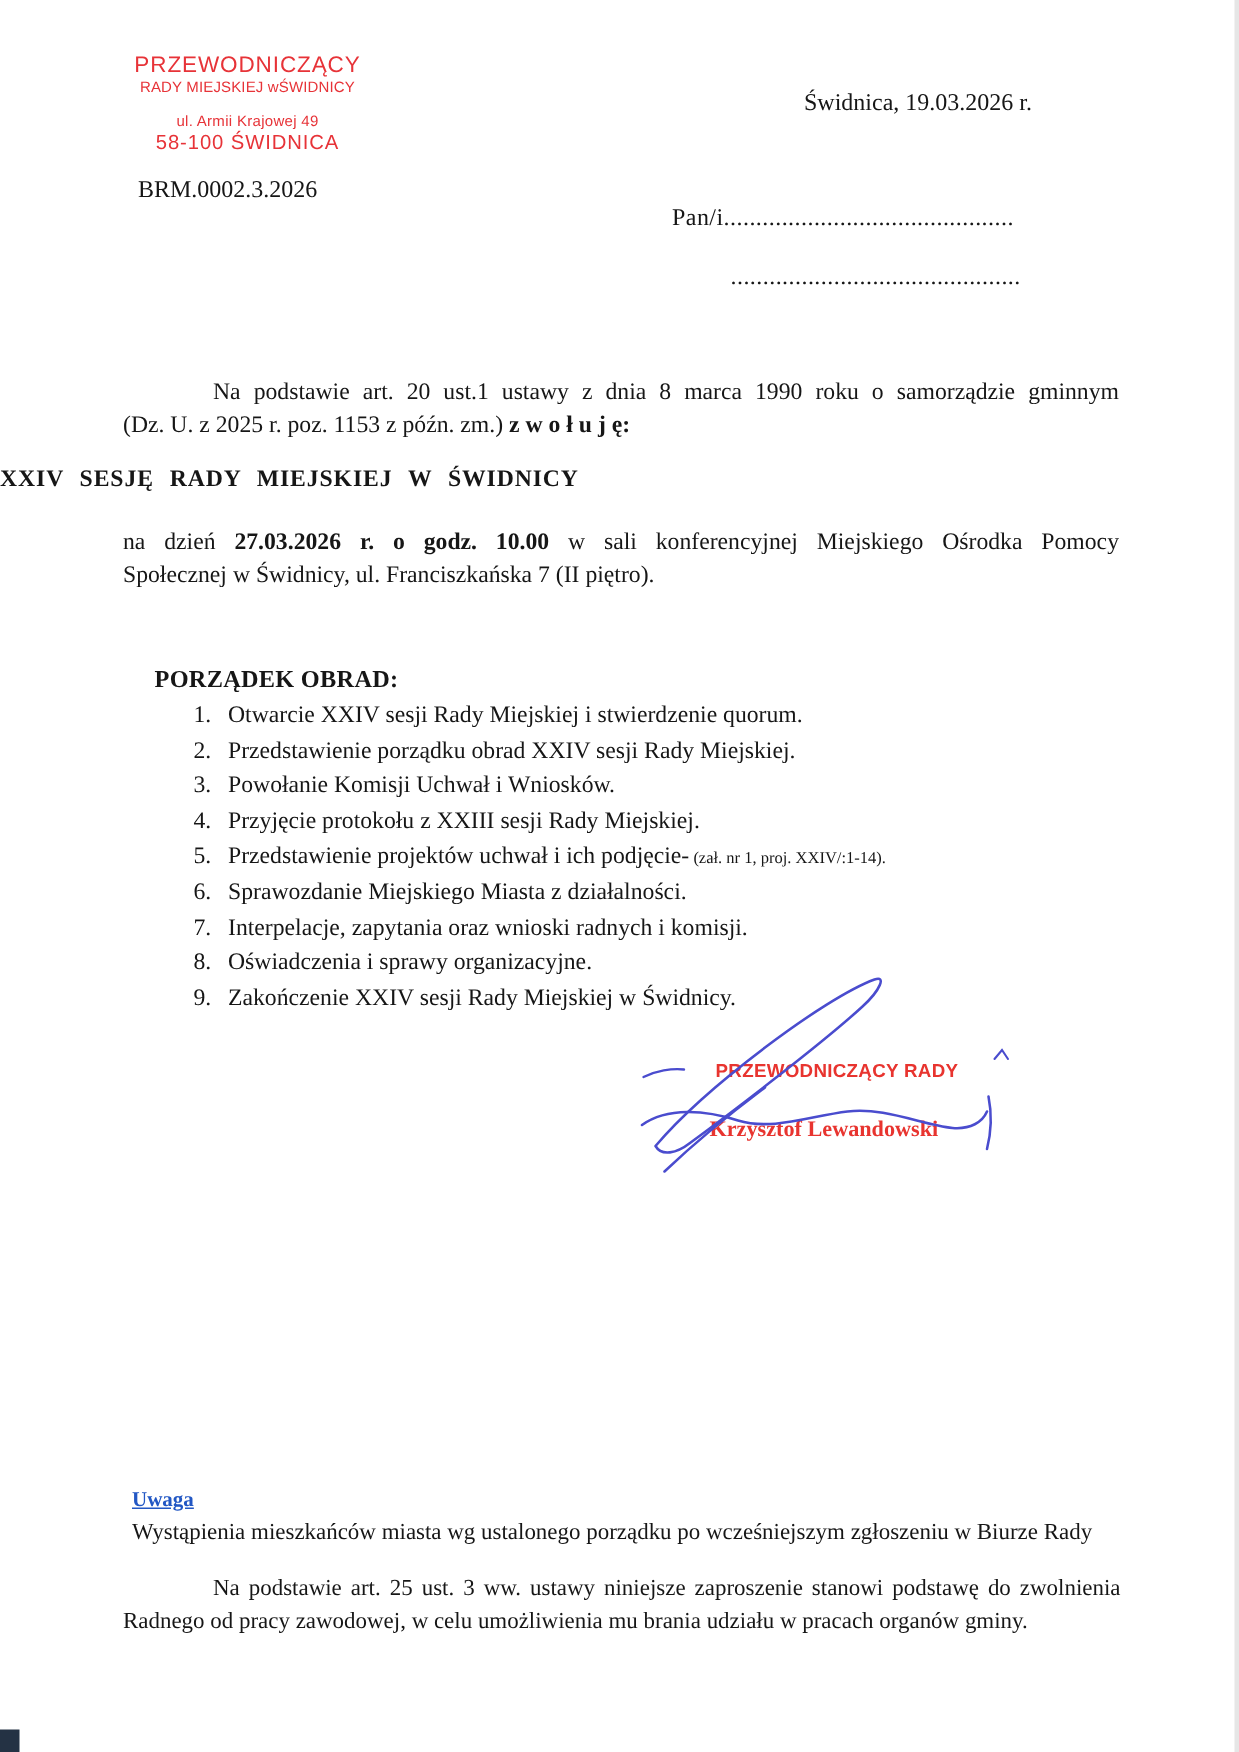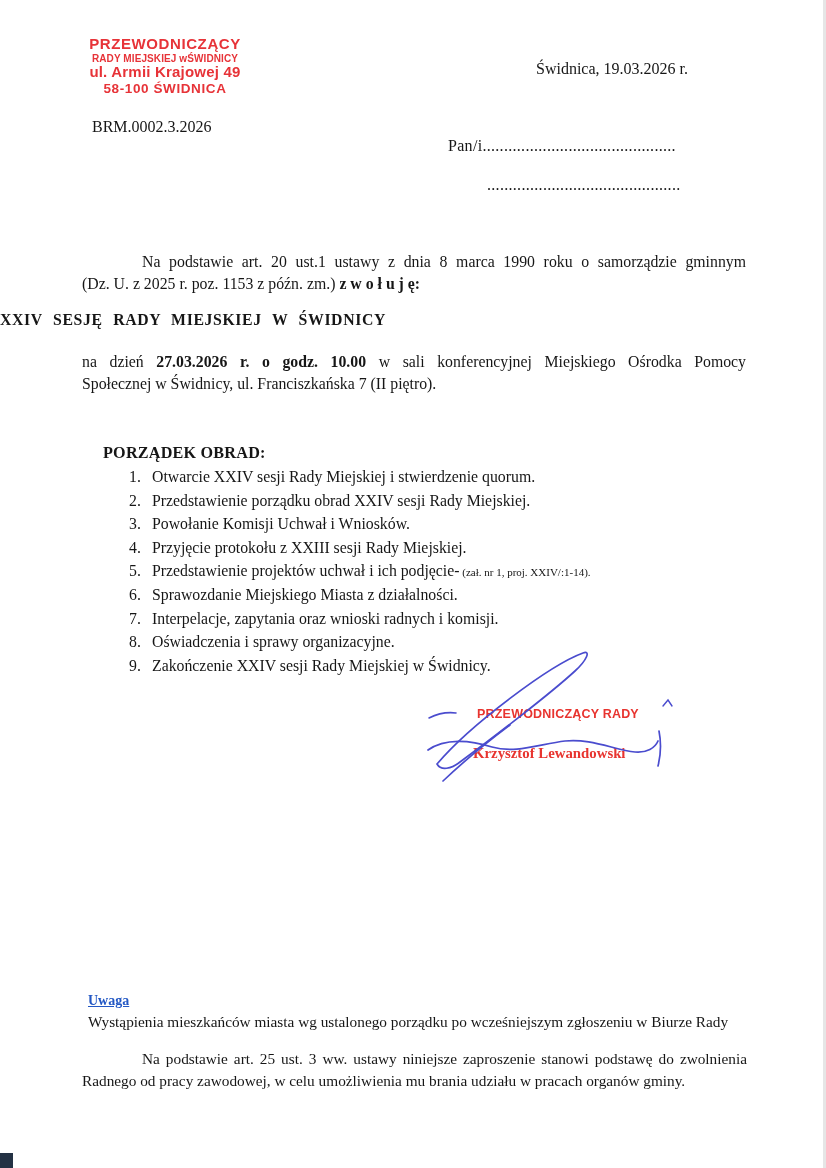--- a/index.html
+++ b/index.html
@@ -3,26 +3,26 @@
 <meta charset="utf-8">
 <style>
   html,body{margin:0;padding:0;background:#ffffff;}
   .page{
     position:relative;width:826px;height:1168px;background:#ffffff;
     font-family:"Liberation Serif",serif;color:#161616;overflow:hidden;
   }
   
   .stamp{
     position:absolute;left:86px;top:36px;width:158px;text-align:center;
-    font-family:"Liberation Sans",sans-serif;font-weight:bold;line-height:1.12;
+    font-family:"Liberation Sans",sans-serif;font-weight:normal;line-height:1.12;
     color:var(--stamp-red,#e73338);
   }
   .stamp-l1{font-size:15px;letter-spacing:.6px;}
   .stamp-l2{font-size:10px;letter-spacing:.1px;}
-  .stamp-l3{font-size:15px;letter-spacing:.2px;}
+  .stamp-l3{font-size:10px;letter-spacing:.2px;margin-top:12px;}
   .stamp-l4{font-size:13.5px;letter-spacing:.6px;}
   .place-date{position:absolute;left:536px;top:60px;font-size:16px;}
   .ref{position:absolute;left:92px;top:118px;font-size:16px;}
   .addr1{position:absolute;left:448px;top:137px;font-size:16px;letter-spacing:.3px;}
   .addr2{position:absolute;left:487px;top:176px;font-size:16px;letter-spacing:.3px;}
   
   .para{position:absolute;font-size:15.8px;line-height:21.5px;}
   .jline{text-align:justify;text-align-last:justify;}
   .indent{text-indent:60px;}
   .intro{left:82px;top:251px;width:664px;}

